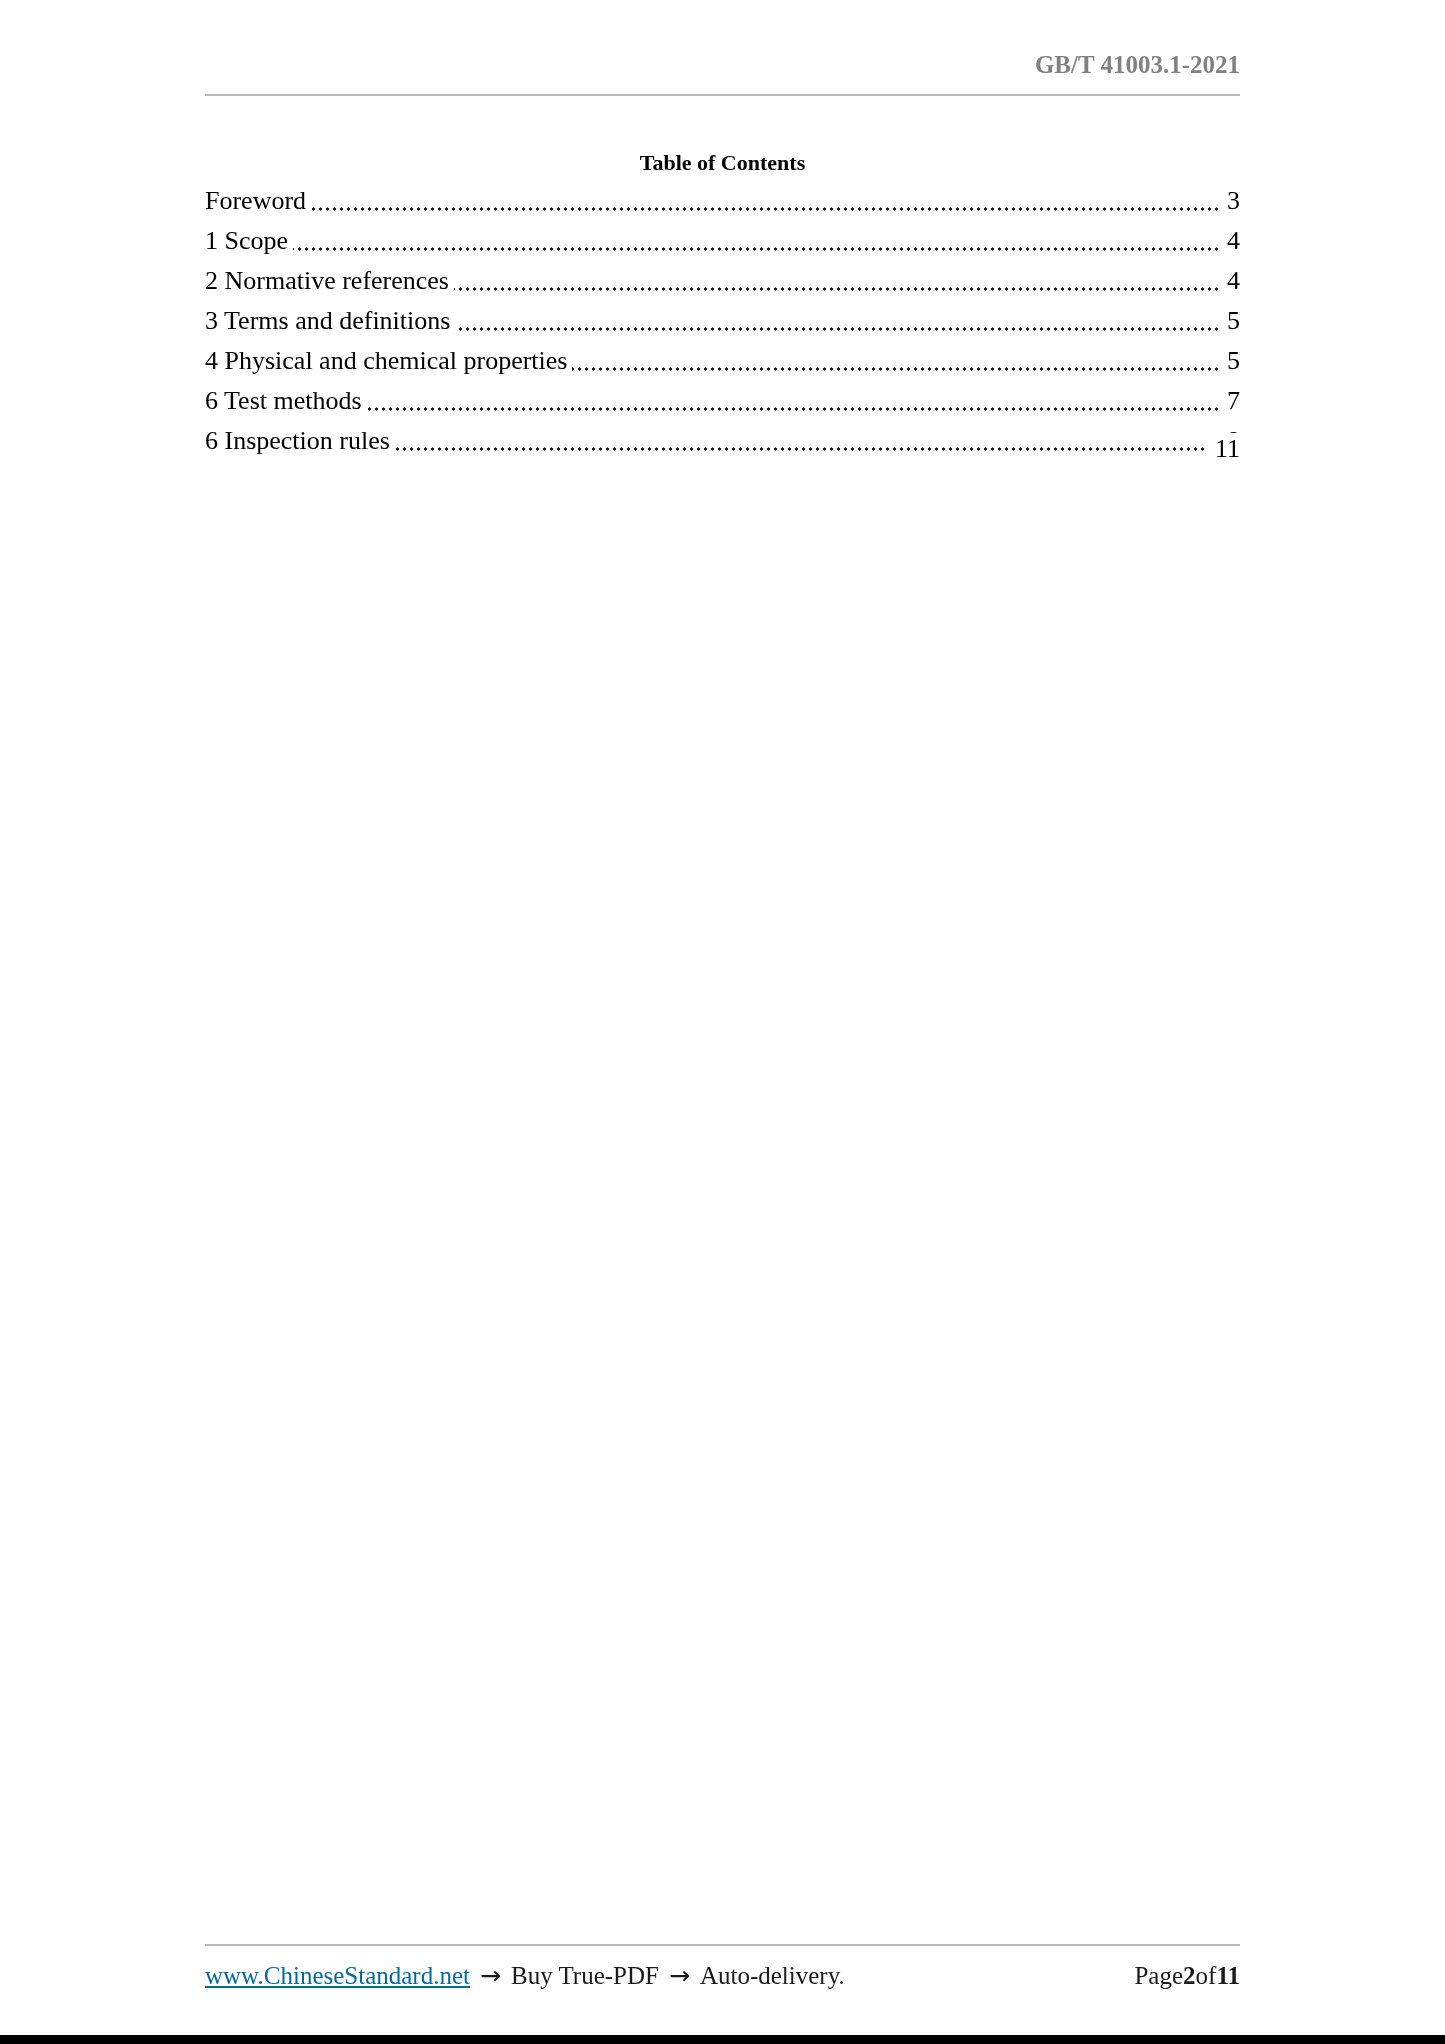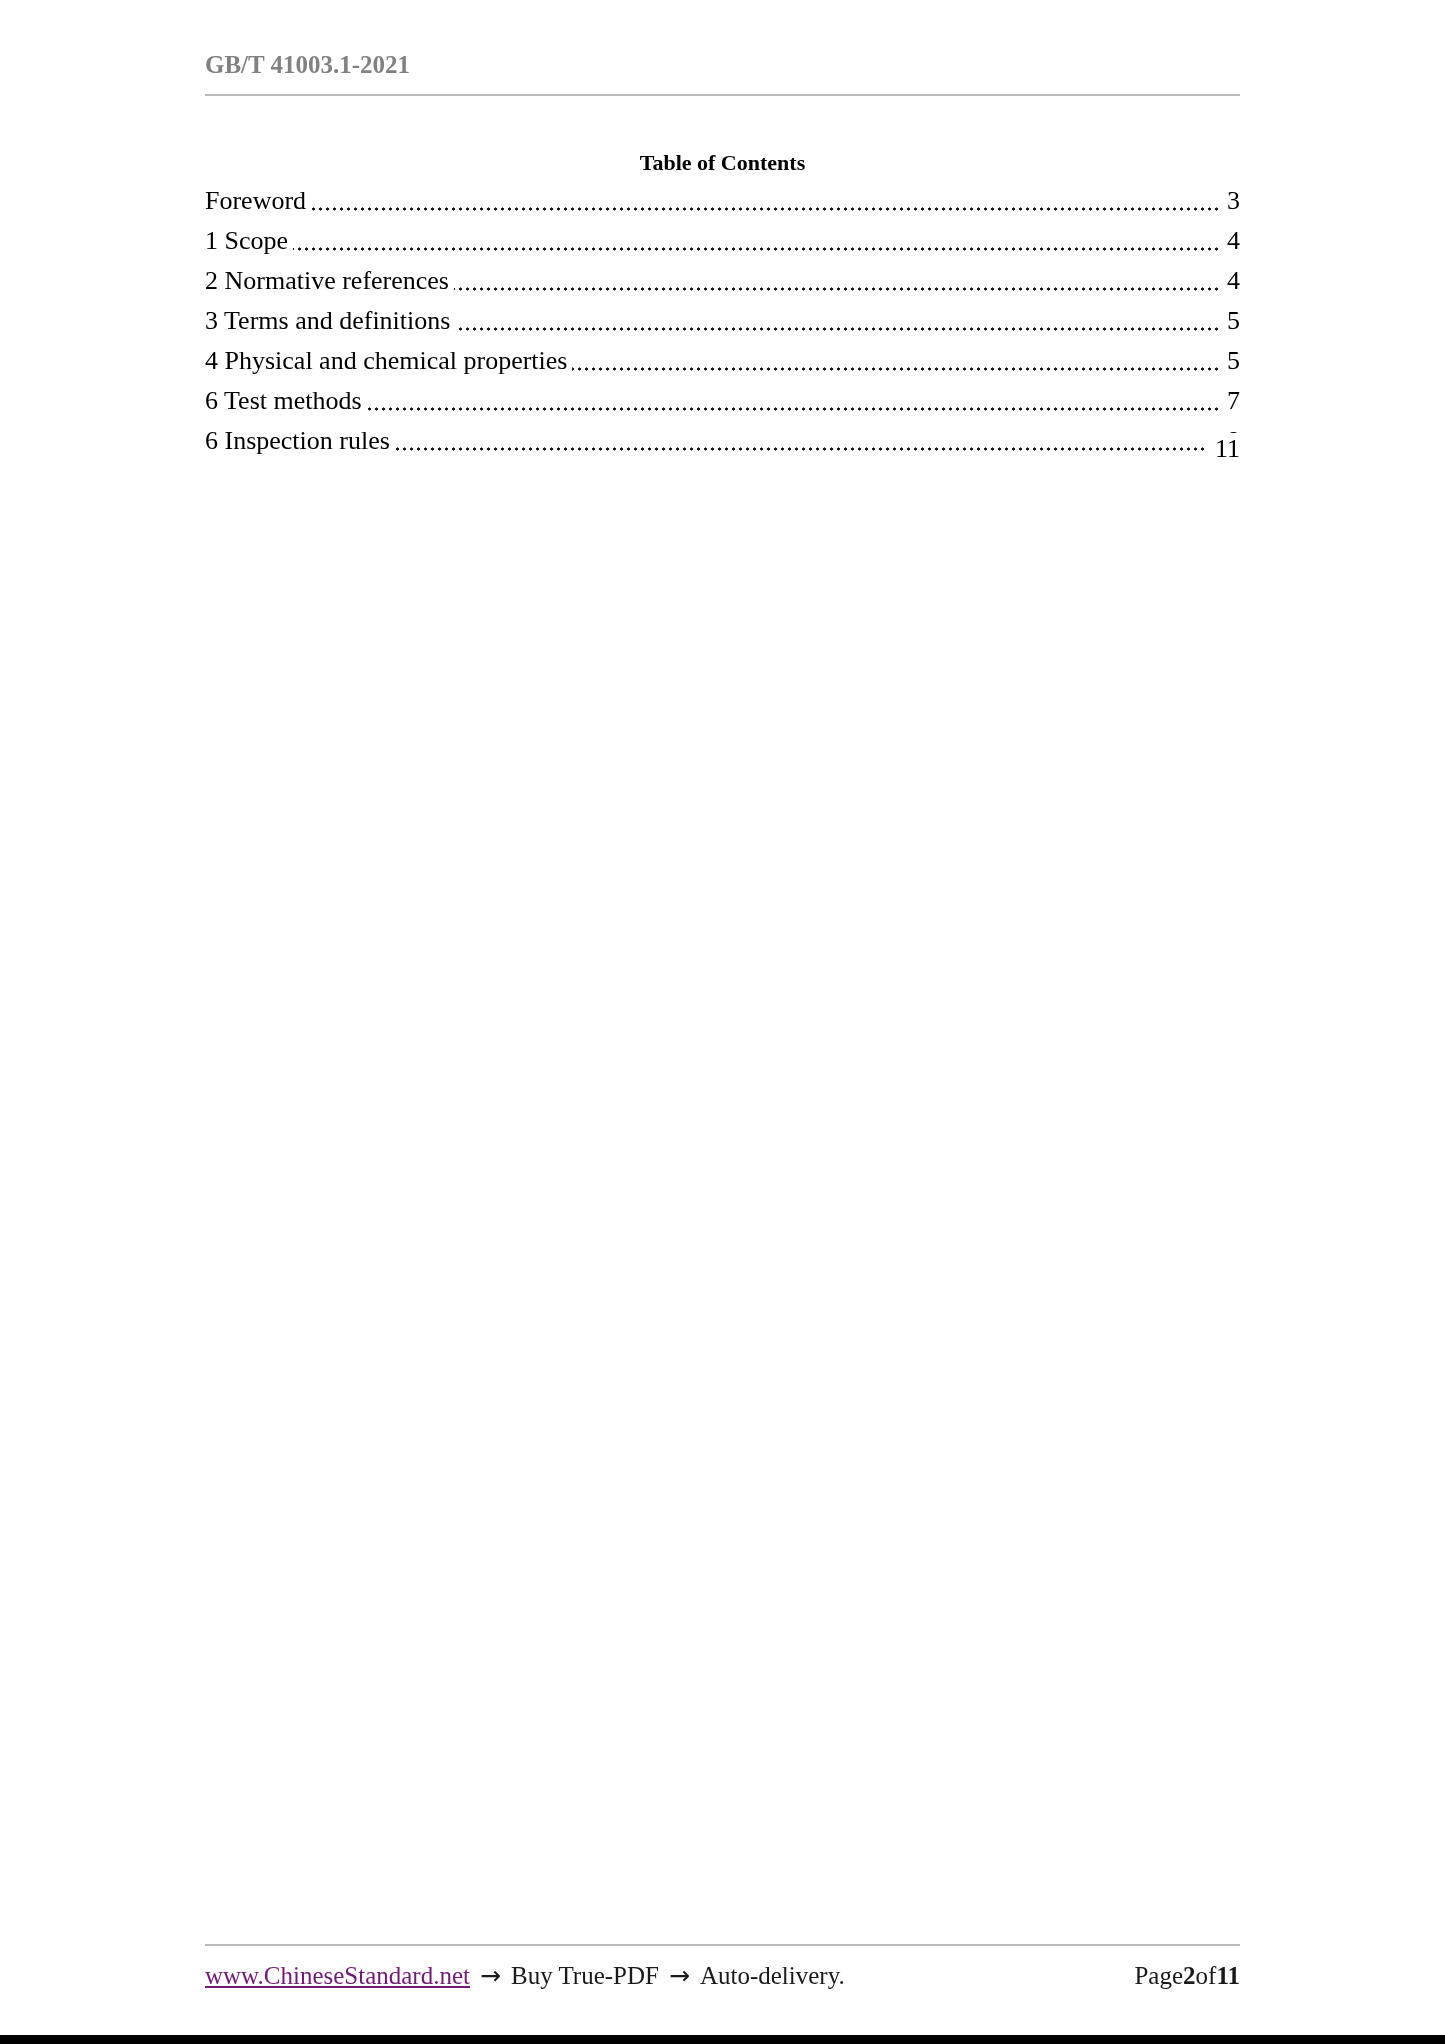--- a/index.html
+++ b/index.html
@@ -8,21 +8,21 @@
     width:1445px;
     height:2044px;
     background:#ffffff;
     font-family:"Liberation Serif","DejaVu Serif",serif;
     color:#000;
     overflow:hidden;
   }
   .header{
     position:absolute;
     top:50px; left:205px; right:205px;
-    text-align:left;
+    text-align:right;
     font-size:25px;
     font-weight:bold;
     color:#818181;
     line-height:30px;
   }
   .header-rule{
     position:absolute;
     top:94px; left:205px; right:205px;
     border-top:2px solid #b9b9b9;
     height:0;
@@ -67,21 +67,21 @@
     border-top:2px solid #b9b9b9;
     padding-top:15px;
     display:flex;
     justify-content:space-between;
     align-items:baseline;
     font-size:25px;
     line-height:30px;
     color:#1a1a1a;
   }
   .footer-left{display:flex;gap:10px;align-items:baseline;}
-  .site-link{color:#701a75;text-decoration:underline;cursor:pointer;}
+  .site-link{color:#0369a1;text-decoration:underline;cursor:pointer;}
   .arrow{font-family:"DejaVu Sans",sans-serif;}
   .footer-right{display:flex;align-items:baseline;}
   .footer-right b{font-weight:bold;}
   .bottom-bar{
     position:absolute;
     left:0; right:0; bottom:0;
     height:9px;
     background:#000000;
   }
 </style>

